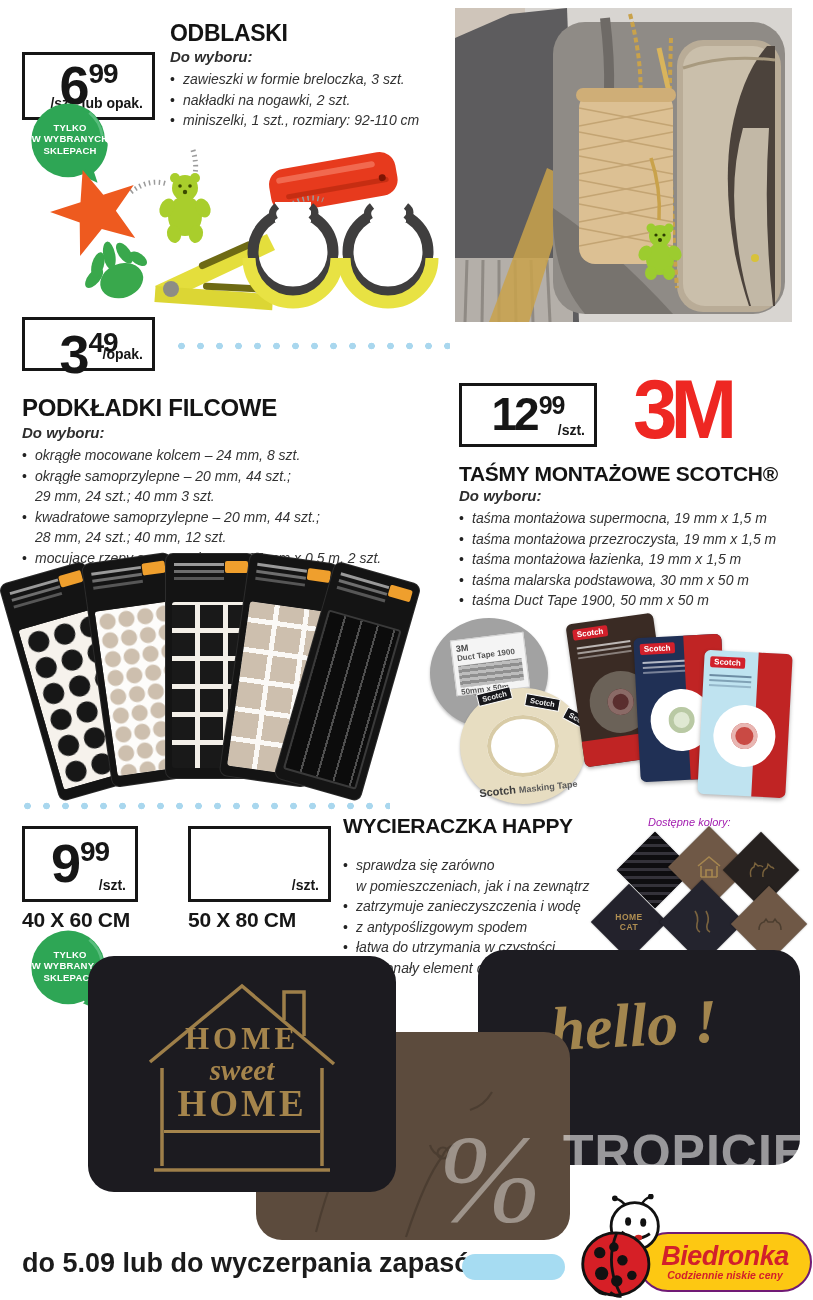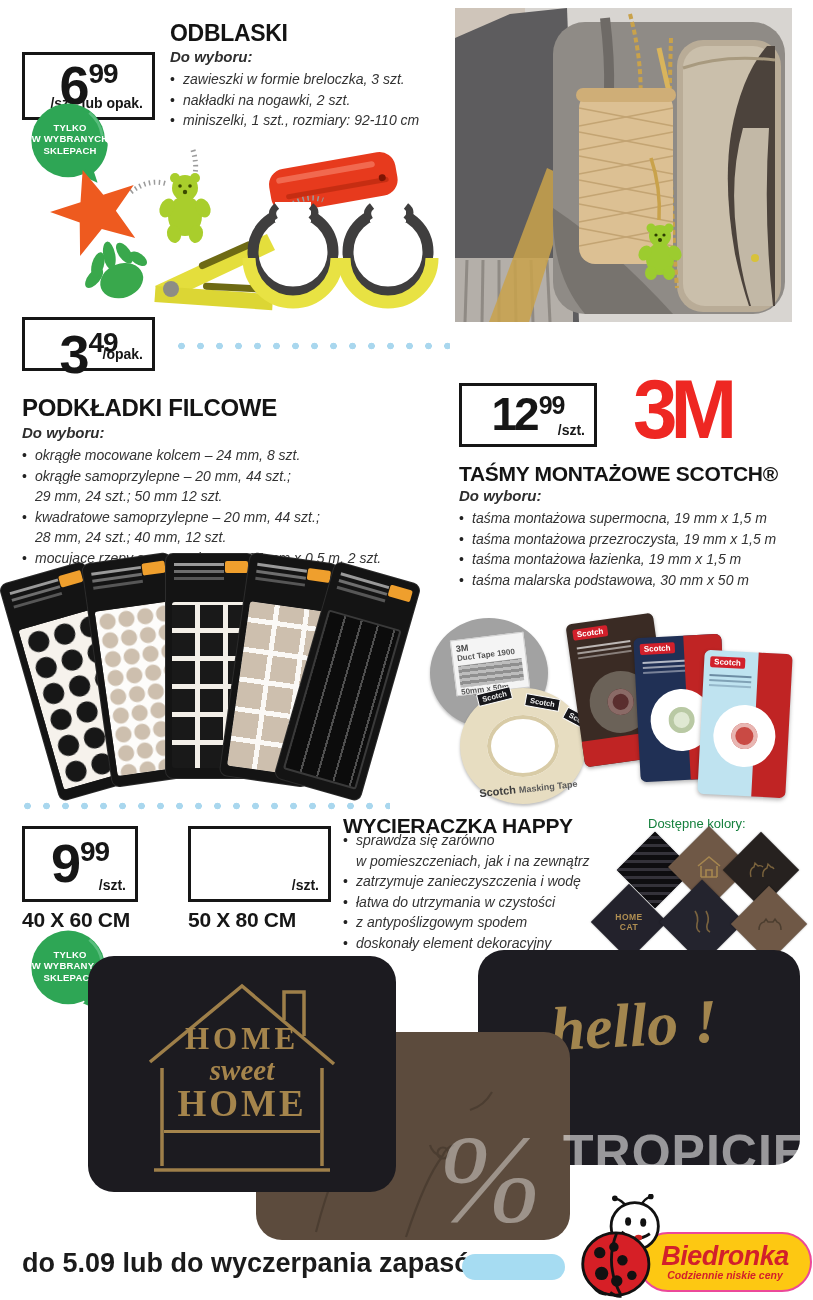--- a/index.html
+++ b/index.html
@@ -63,21 +63,21 @@
   .mask-side { position:absolute; left:54px; top:172px; transform:rotate(-6deg); font-size:11px; font-weight:800; color:#3c3c3c; white-space:nowrap; }
   .mask-side em { font-style:normal; font-weight:700; font-size:9px; color:#5a5a5a; }
   .blister { position:absolute; width:88px; height:144px; border-radius:6px; box-shadow:0 2px 4px rgba(0,0,0,.3); }
   .bl-ring { position:absolute; left:50%; top:58%; width:62px; height:62px; margin:-31px 0 0 -31px; border-radius:50%; background:#fff; display:flex; align-items:center; justify-content:center; }
   .bl-hub { width:26px; height:26px; border-radius:50%; background:#c94a44; box-shadow:inset 0 0 0 4px #e8b6b2; }
   .bl-chip { position:absolute; left:6px; top:6px; background:#d2202b; color:#fff; font-size:8px; font-weight:800; padding:1px 4px; border-radius:2px; }
   .bl-lines { position:absolute; left:8px; top:24px; right:26px; height:2px; background:#ffffffaa; box-shadow:0 5px 0 #ffffff88, 0 10px 0 #ffffff66; }
 
   
   .sizecap { position:absolute; font-size:21px; font-weight:800; letter-spacing:-0.3px; }
-  .colors-label { position:absolute; font-size:13px; color:#15803d; }
+  .colors-label { position:absolute; font-style:italic; font-size:11px; color:#a21caf; }
   .diamond { position:absolute; transform:rotate(45deg); box-shadow:0 0 2px rgba(0,0,0,.4); }
   .dm-stripes { background-image:repeating-linear-gradient(-45deg, #0e0d10 0 5px, #34323a 5px 8px); }
   .dm-inner { position:absolute; inset:0; transform:rotate(-45deg); display:flex; flex-direction:column; align-items:center; justify-content:center; color:#b08f52; }
   .dm-text1 { font-size:8.5px; font-weight:800; letter-spacing:0.5px; }
   .dm-text2 { font-size:8.5px; font-weight:800; letter-spacing:0.5px; }
   .dm-mini { opacity:.85; }
 
   .mat { position:absolute; border-radius:26px; }
   .mat-home { left:88px; top:956px; width:308px; height:236px; background:#1c1b20; z-index:3; }
   .mat-brown { left:256px; top:1032px; width:314px; height:208px; background:#5c4b3d; z-index:2; }
@@ -89,21 +89,21 @@
   .home-text .mh3 { font-family:"Liberation Serif", serif; font-weight:700; font-size:37px; letter-spacing:3px; line-height:36px; }
   .home-under { width:156px; height:3px; background:#a5854c; margin:8px auto 0; }
   .hello-text { position:absolute; left:0; right:10px; top:40px; text-align:center; font-family:"Liberation Serif", serif; font-style:italic; font-weight:700; font-size:62px; color:#a2854e; transform:rotate(-3deg); }
 
   
   .footer-note { position:absolute; left:22px; top:1248px; font-size:27px; font-weight:600; color:#1b1b1b; }
   .footer-note b { font-weight:800; }
   .footer-pill { position:absolute; left:462px; top:1254px; width:103px; height:26px; border-radius:13px; background:#a6dcf2; }
 
   .bied-logo { position:absolute; left:578px; top:1194px; width:234px; height:106px; z-index:5; }
-  .bied-pill { position:absolute; left:60px; top:38px; width:174px; height:60px; border-radius:30px; background:#fdc812; border:2px solid #ec4899; box-shadow:0 0 0 3px #fff; display:flex; flex-direction:column; align-items:center; justify-content:center; }
+  .bied-pill { position:absolute; left:60px; top:38px; width:174px; height:60px; border-radius:30px; background:#fdc812; border:2px solid #701a75; box-shadow:0 0 0 3px #fff; display:flex; flex-direction:column; align-items:center; justify-content:center; }
   .bied-name { font-size:27px; font-weight:800; font-style:italic; color:#d2202b; line-height:26px; letter-spacing:-0.5px; }
   .bied-tag { font-size:10.5px; font-weight:700; font-style:italic; color:#d2202b; }
   .ladybug { position:absolute; left:0; top:0; width:104px; height:106px; }
 
   
   .wm { position:absolute; color:rgba(255,255,255,0.55); font-weight:800; z-index:4; pointer-events:none; }
   .wm-1 { left:563px; top:1124px; font-size:50px; letter-spacing:1px; }
   .wm-2 { left:594px; top:1178px; font-size:42px; letter-spacing:3px; }
   .wm-pct { left:438px; top:1108px; font-size:125px; font-family:"Liberation Serif", serif; font-style:italic; font-weight:400; color:rgba(255,255,255,0.4); }
 
@@ -268,21 +268,21 @@
   <div class="pricebox" style="left:22px;top:317px;width:133px;height:54px;">
     <div class="pb-num" style="top:6px;"><span class="pb-int">3</span><span class="pb-cents">49</span></div>
     <div class="pb-unit">/opak.</div>
   </div>
   <div class="dots" style="left:172px;top:342px;width:278px;"></div>
   <div class="sec-title" style="left:22px;top:394px;font-size:24px;">PODKŁADKI FILCOWE</div>
   <div class="choice" style="left:22px;top:424px;">Do wyboru:</div>
   <ul class="blist" style="left:22px;top:445px;width:400px;">
       <li>okrągłe mocowane kolcem – 24 mm, 8 szt.</li>
       <li>okrągłe samoprzylepne – 20 mm, 44 szt.;
-29 mm, 24 szt.; 50 mm 12 szt.</li>
+29 mm, 24 szt.; 40 mm 3 szt.</li>
       <li>kwadratowe samoprzylepne – 20 mm, 44 szt.;
 28 mm, 24 szt.; 40 mm, 12 szt.</li>
       <li>mocujące rzepy samoprzylepne – 25 mm x 0,5 m, 2 szt.</li>
     </ul>
 
   <div class="felt-wrap">
     <div class="fpack" style="left:0;top:12px;transform:rotate(-16deg);">
       <div class="fp-head">
           <span class="fp-tag"></span>
         </div>
@@ -319,20 +319,21 @@
     <div class="pb-unit">/szt.</div>
   </div>
   <div class="logo3m" style="color: rgb(238, 39, 34);">3M</div>
   <div class="sec-title" style="left:459px;top:462px;font-size:21px;">TAŚMY MONTAŻOWE SCOTCH®</div>
   <div class="choice" style="left:459px;top:487px;">Do wyboru:</div>
   <ul class="blist" style="left:459px;top:508px;width:350px;">
       <li>taśma montażowa supermocna, 19 mm x 1,5 m</li>
       <li>taśma montażowa przezroczysta, 19 mm x 1,5 m</li>
       <li>taśma montażowa łazienka, 19 mm x 1,5 m</li>
       <li>taśma malarska podstawowa, 30 mm x 50 m</li>
+      <li>taśma Duct Tape 1900, 50 mm x 50 m</li>
     </ul>
 
   <div class="tape-wrap">
     <div class="roll roll-duct"></div>
     <div class="duct-label">
       <div class="t1">3M</div>
       <div class="t2">Duct Tape 1900</div>
       <div class="bars"></div>
       <div class="t2">50mm x 50m</div>
     </div>
@@ -374,26 +375,26 @@
     <div class="pb-unit">/szt.</div>
   </div>
   <div class="sizecap" style="left:22px;top:908px;">40 X 60 CM</div>
 
   <div class="pricebox" style="left:188px;top:826px;width:143px;height:76px;">
     <div class="pb-unit">/szt.</div>
   </div>
   <div class="sizecap" style="left:188px;top:908px;">50 X 80 CM</div>
 
   <div class="sec-title" style="left:343px;top:814px;font-size:21px;">WYCIERACZKA HAPPY</div>
-  <ul class="blist" style="left:343px;top:830px;width:300px;">
+  <ul class="blist" style="left:343px;top:855px;width:300px;">
       <li>sprawdza się zarówno
 w pomieszczeniach, jak i na zewnątrz</li>
       <li>zatrzymuje zanieczyszczenia i wodę</li>
+      <li>z antypoślizgowym spodem</li>
       <li>łatwa do utrzymania w czystości</li>
-      <li>z antypoślizgowym spodem</li>
       <li>doskonały element dekoracyjny</li>
     </ul>
 
   <div class="colors-label" style="left:648px;top:816px;">Dostępne kolory:</div>
 
   <div class="diamond dm-stripes" style="left: 628px; top: 843px; width: 54px; height: 54px; background-color: rgb(31, 30, 36);"></div>
   <div class="diamond" style="left: 680px; top: 838px; width: 58px; height: 58px; background-color: rgb(111, 88, 70);">
     <div class="dm-inner">
       <svg width="26" height="24" viewBox="0 0 26 24" class="dm-mini">
         <path d="M2,11 L13,2 L24,11 M5,11 V22 M21,11 V22 M5,22 H21 M10,22 V15 H16 V22" stroke="#b08f52" stroke-width="1.6" fill="none"></path>

